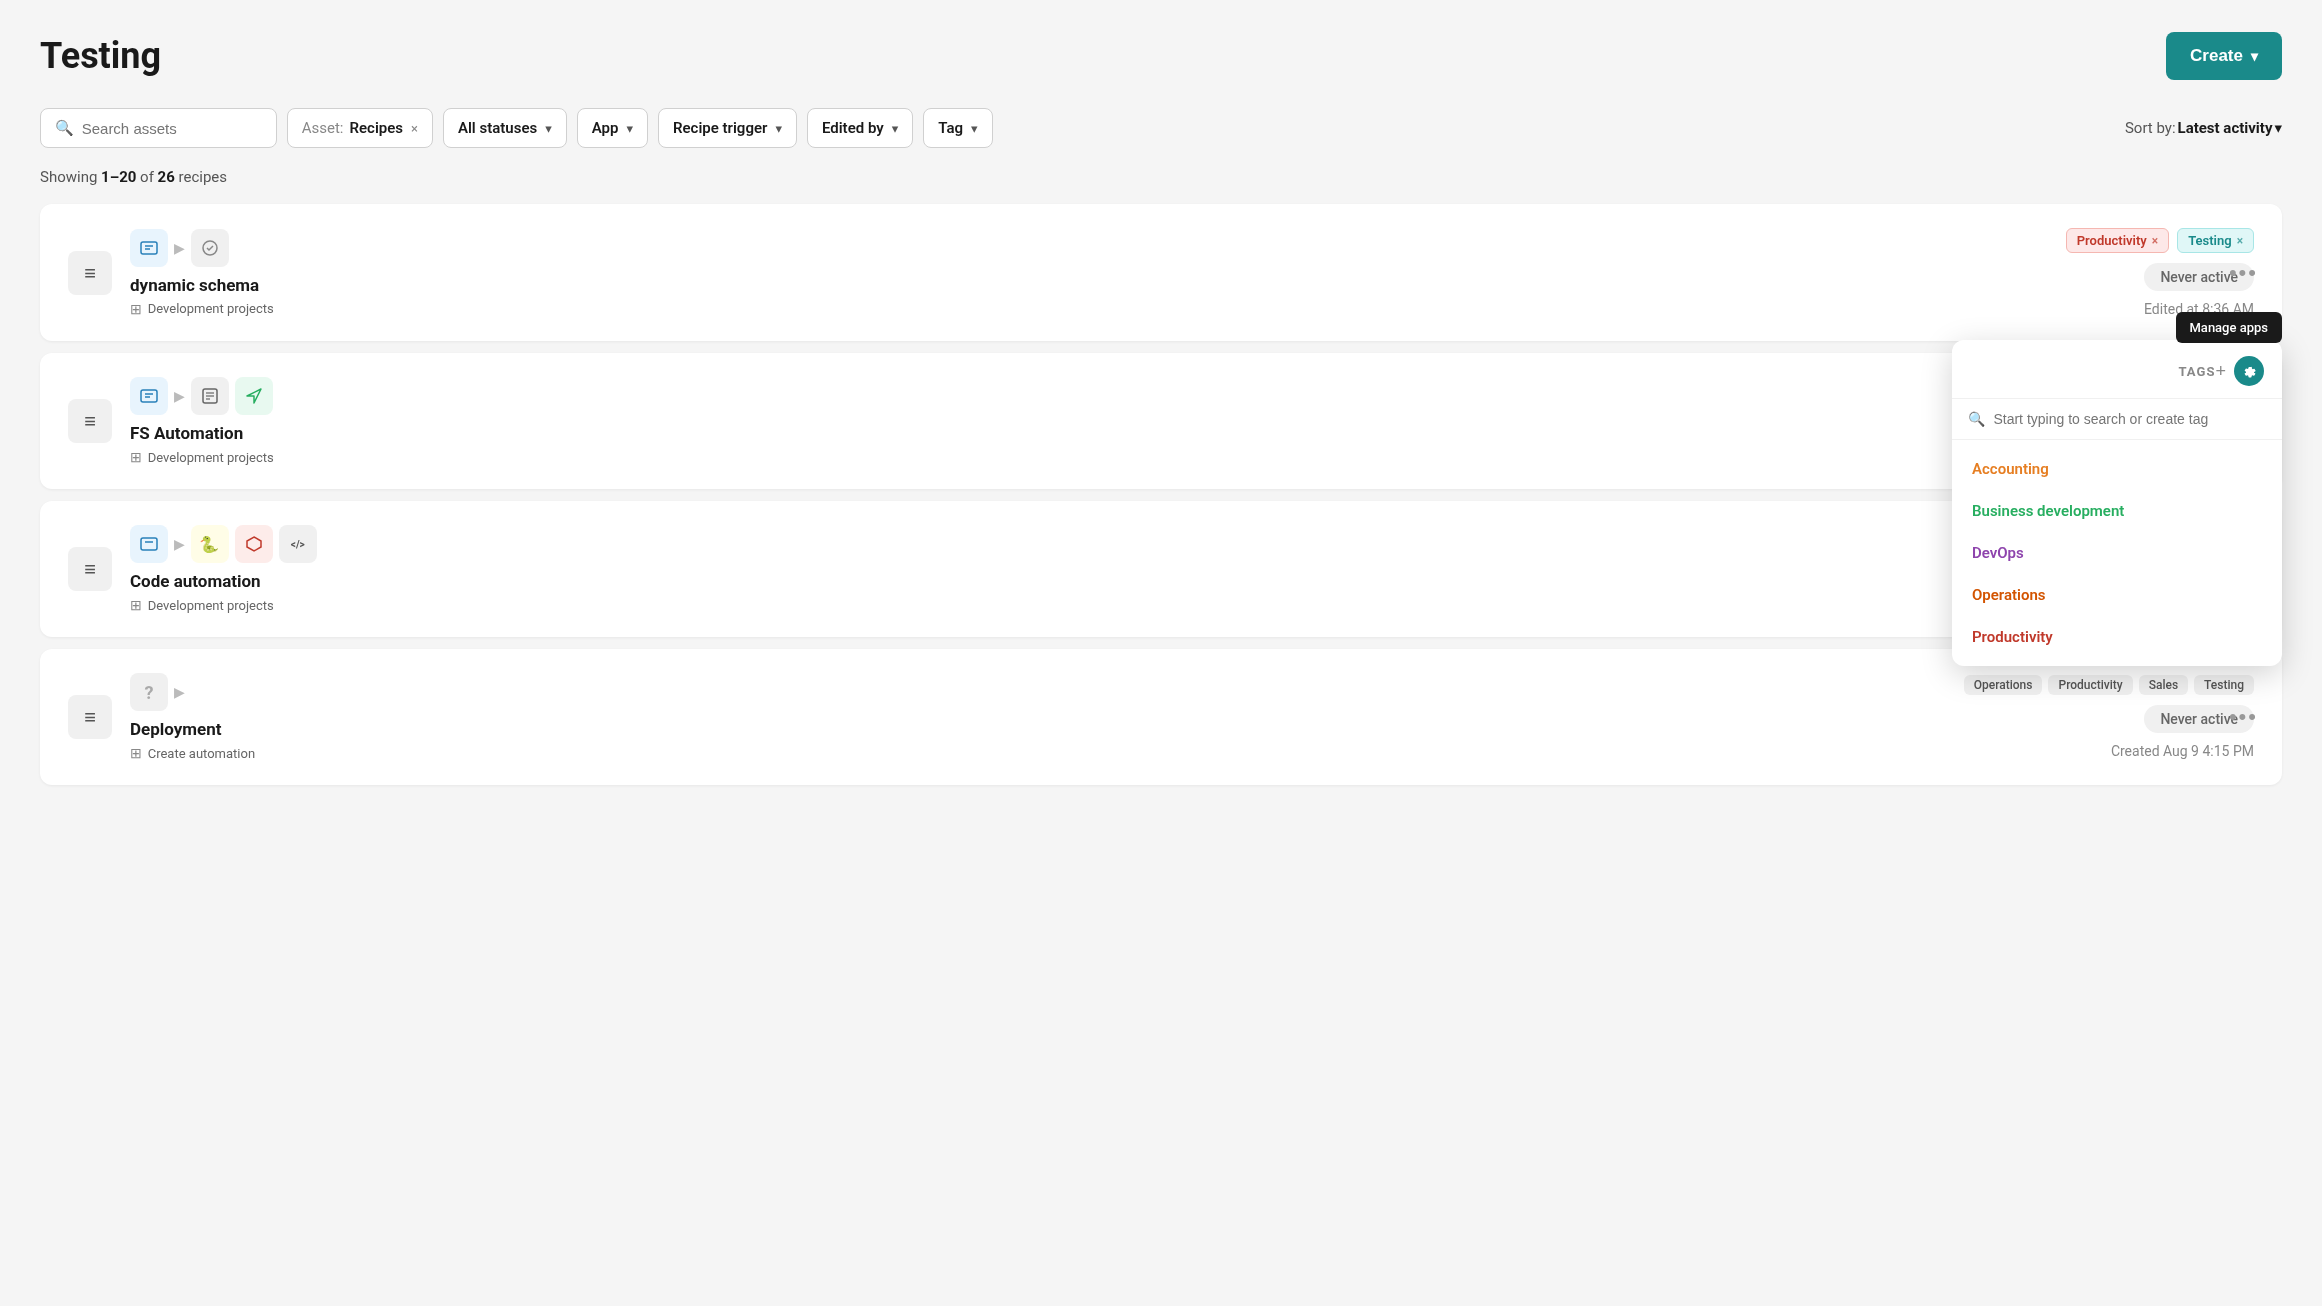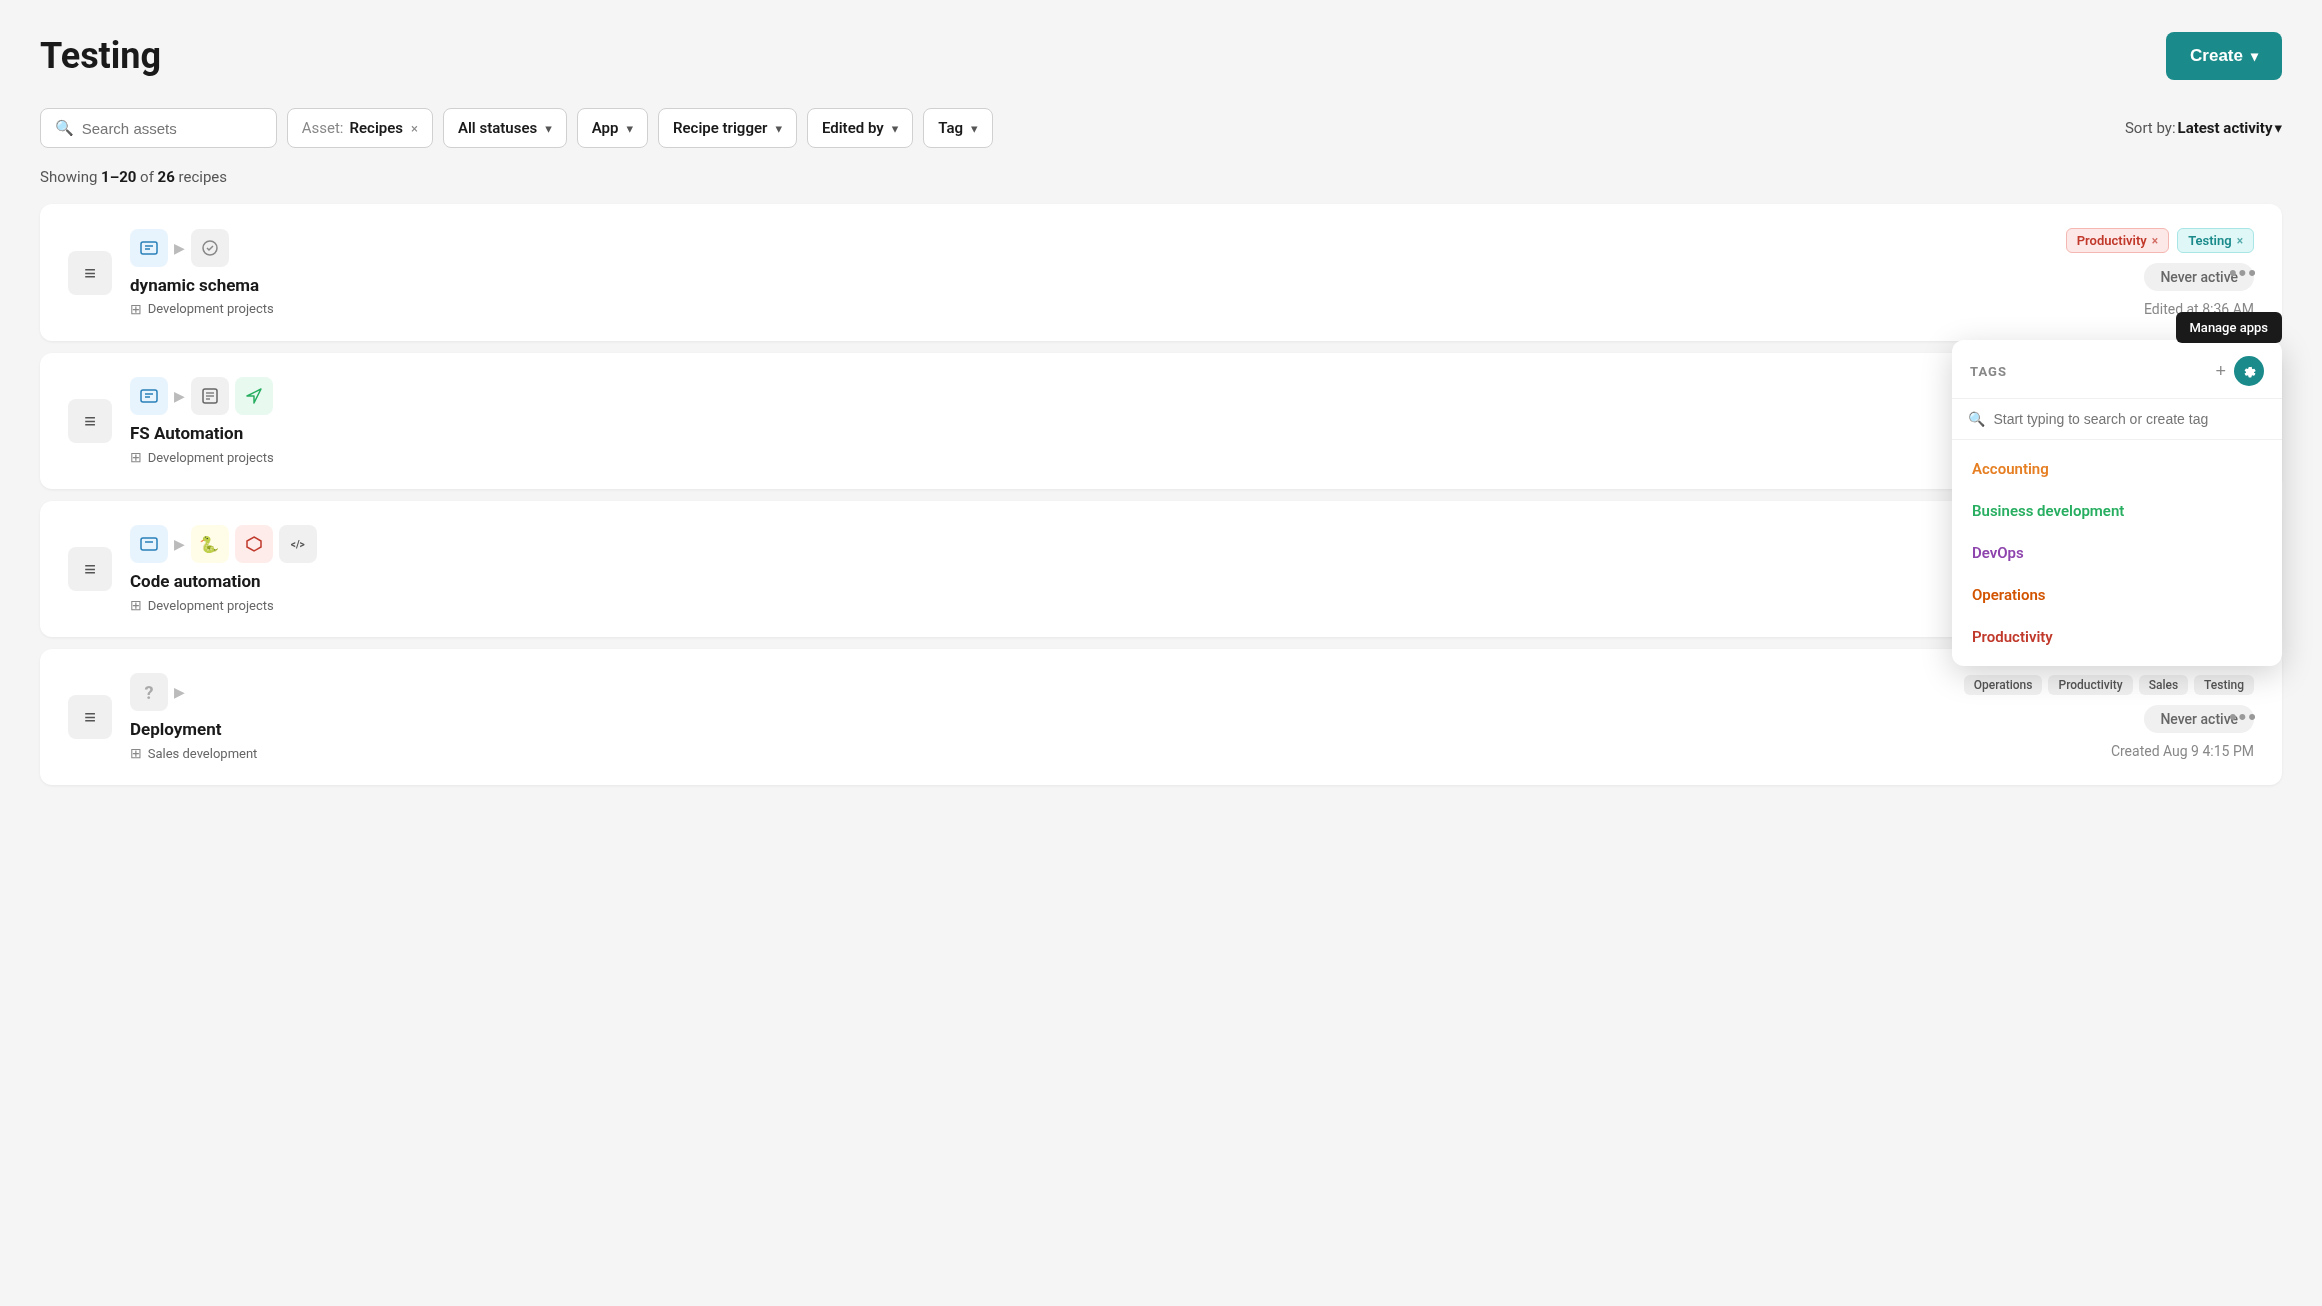--- a/index.html
+++ b/index.html
@@ -314,21 +314,21 @@
       background: white;
       border-radius: 12px;
       box-shadow: 0 8px 32px rgba(0,0,0,0.18);
       z-index: 200;
       overflow: hidden;
     }
 
     .tags-panel-header {
       display: flex;
       align-items: center;
-      justify-content: space-between;
+      justify-content: flex-end;
       padding: 16px 18px 12px;
       border-bottom: 1px solid #f0f0f0;
     }
 
     .tags-panel-title {
       font-size: 13px;
       font-weight: 700;
       color: #888;
       letter-spacing: 0.08em;
       text-transform: uppercase;
@@ -598,21 +598,21 @@
   <div class="recipe-card">
     <div class="recipe-icon-wrap">≡</div>
     <div class="recipe-info">
       <div class="recipe-flow">
         <div class="flow-icon gray" style="font-size:18px;font-weight:700;color:#aaa;">?</div>
         <span class="flow-arrow">▶</span>
       </div>
       <div class="recipe-name">Deployment</div>
       <div class="recipe-project">
         <span class="recipe-project-icon">⊞</span>
-        <span>Sales development</span>
+        <span>Create automation</span>
       </div>
     </div>
     <div class="recipe-status-area">
       <div class="card-bottom-tags">
         <span class="bottom-tag">Operations</span>
         <span class="bottom-tag">Productivity</span>
         <span class="bottom-tag">Sales</span>
         <span class="bottom-tag">Testing</span>
       </div>
       <div class="status-badge">Never active</div>

